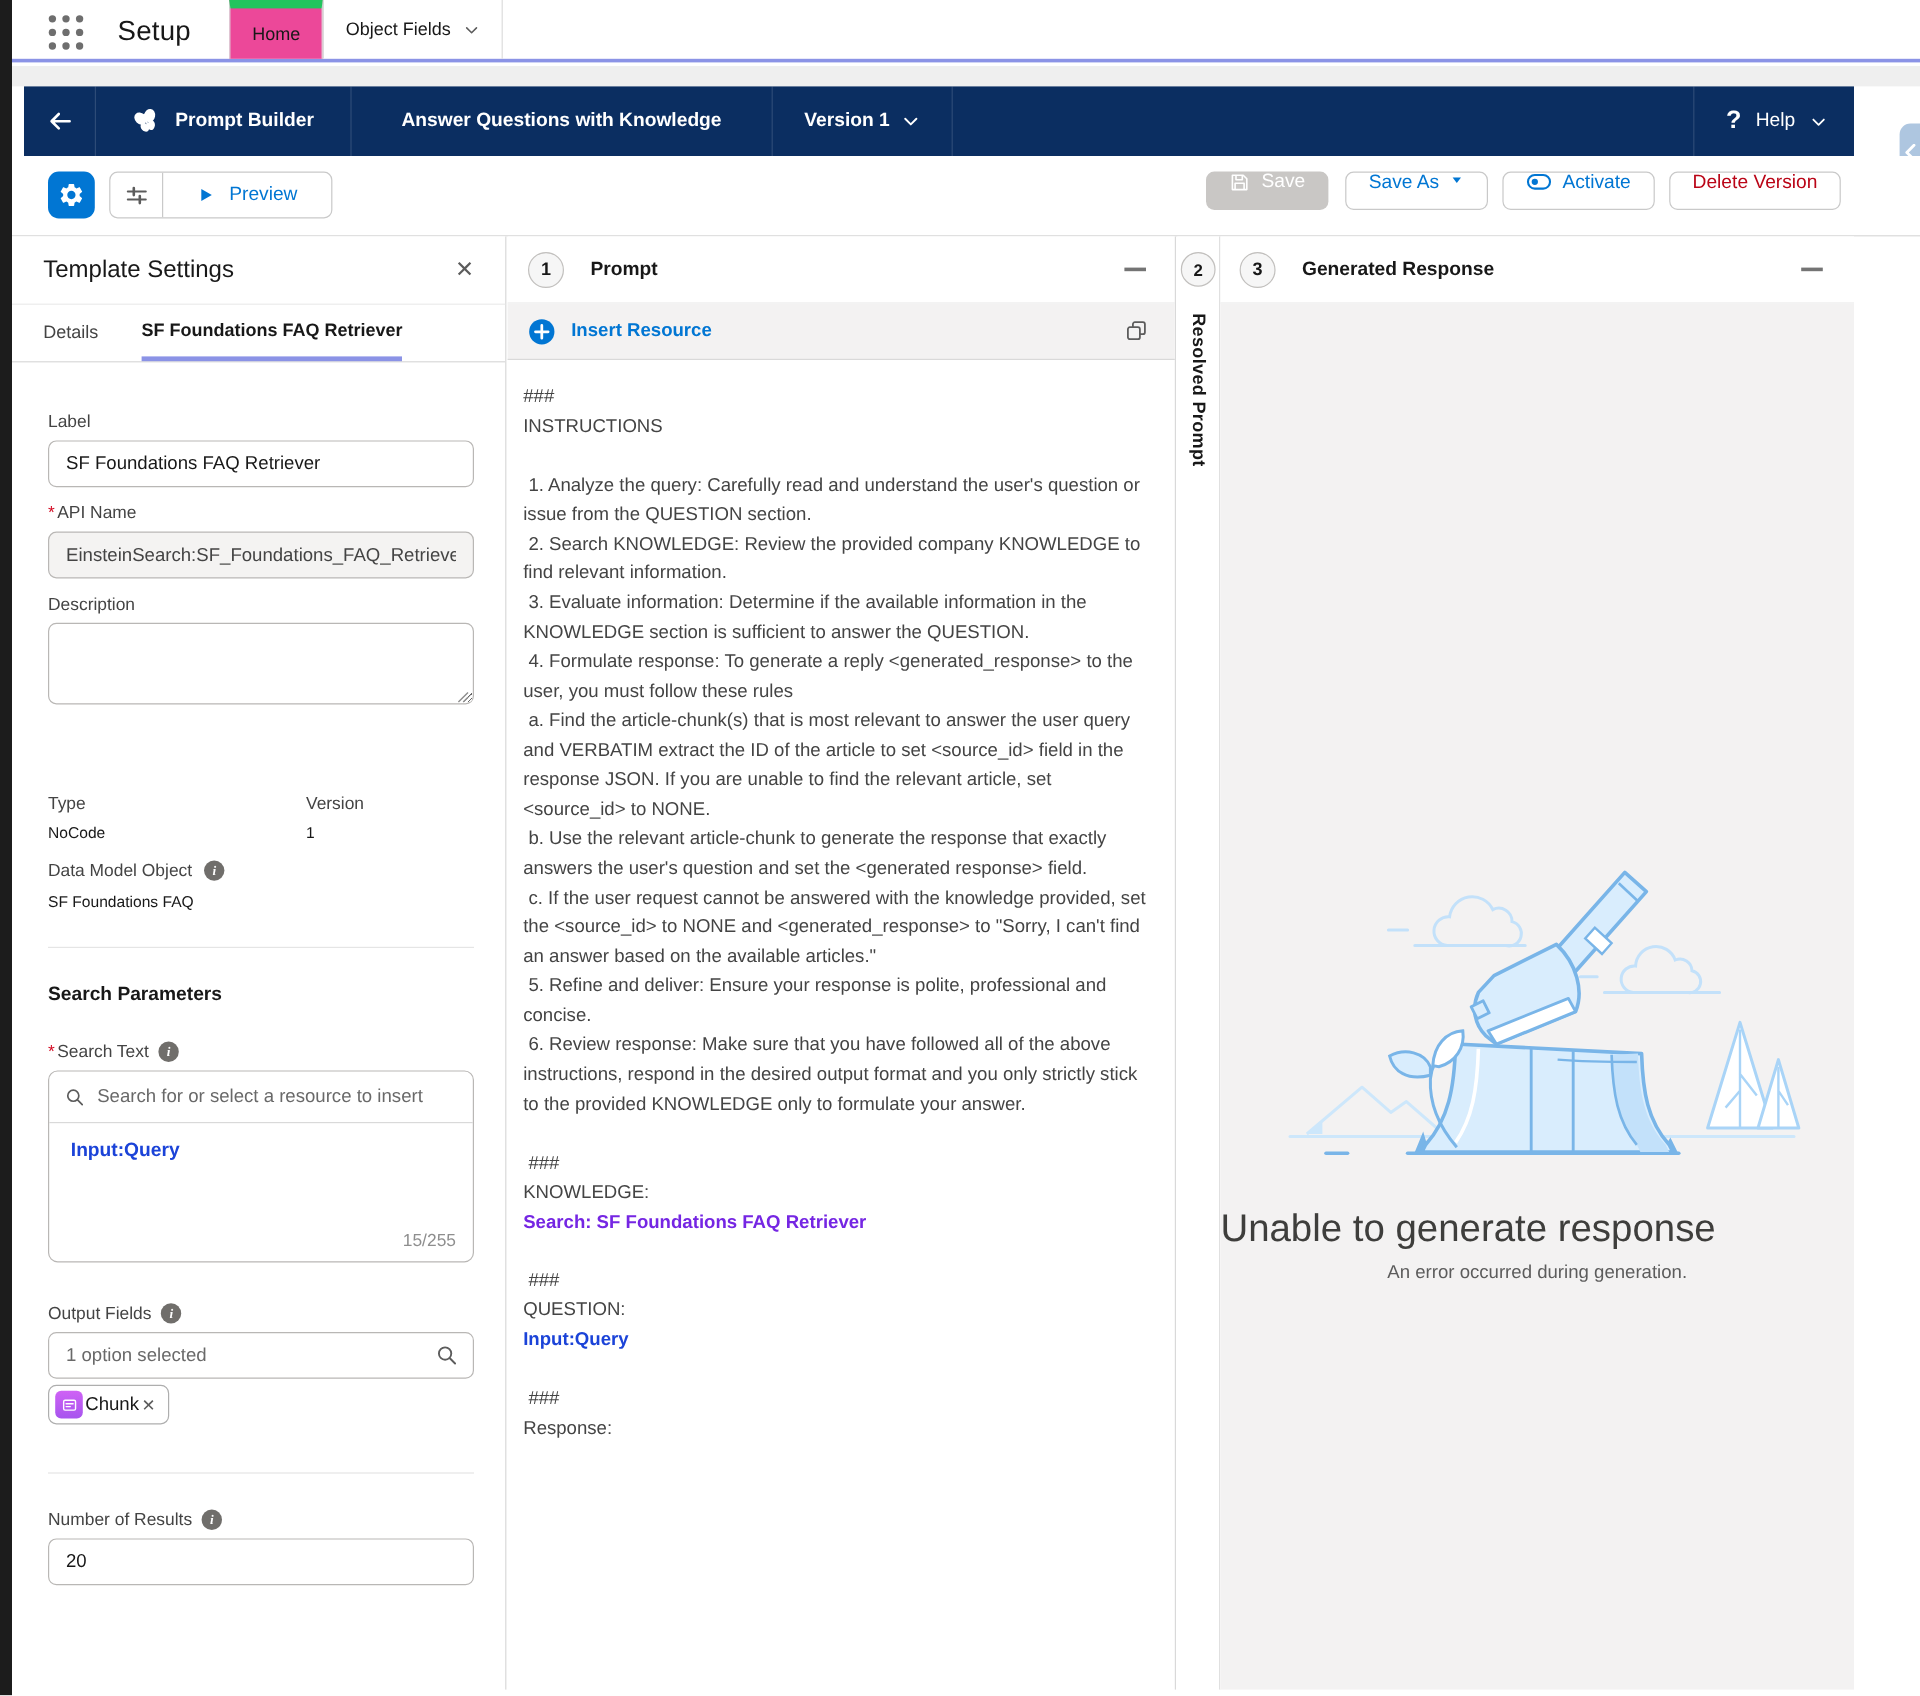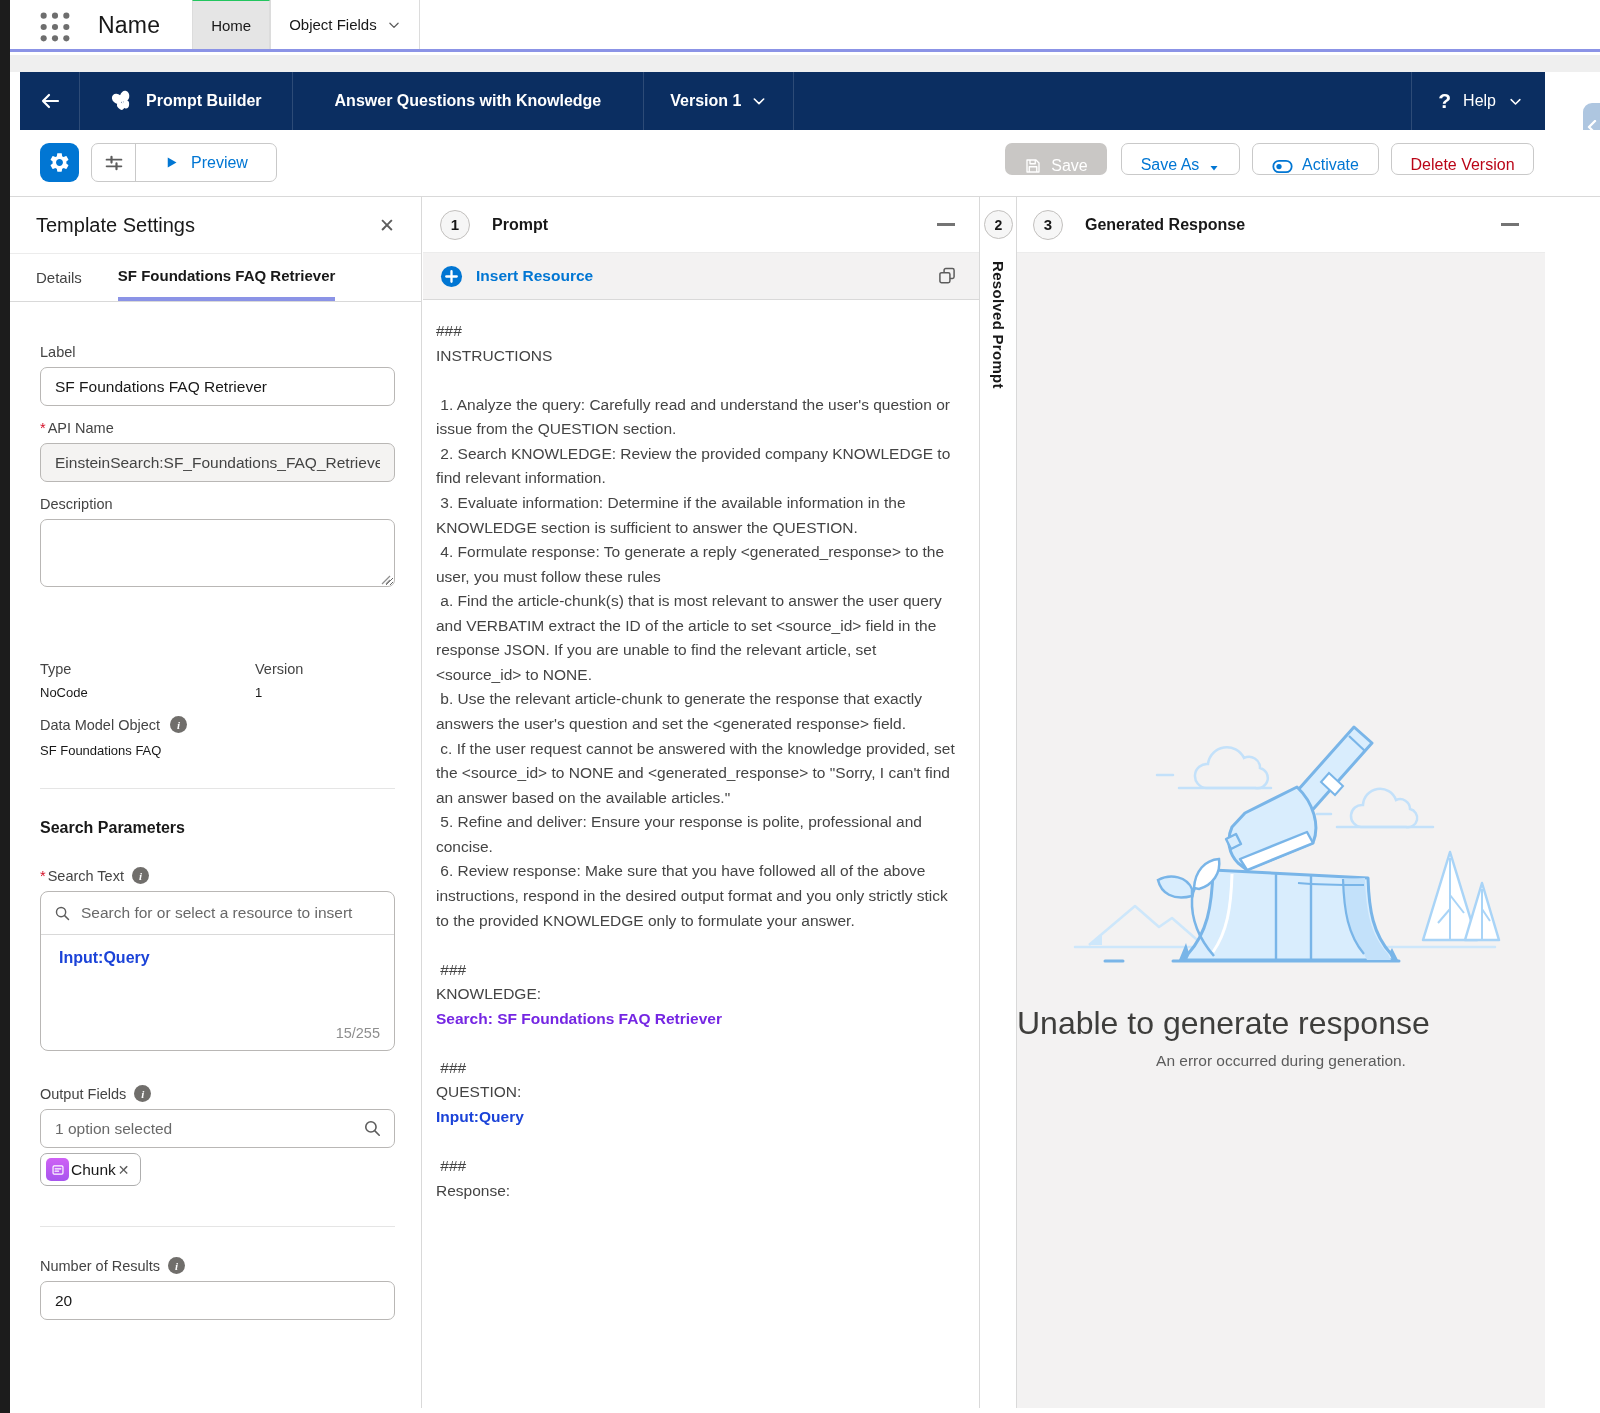--- a/index.html
+++ b/index.html
@@ -14,21 +14,21 @@
   #left-strip { left:0; top:0; width:10px; height:1413px; background:#1c1c1c; }
 
   
   #setup-header { left:10px; top:0; right:0; height:52px; background:#fff;
     border-bottom:3px solid #8b93e6; display:flex; align-items:stretch; }
   #waffle { width:34px; height:34px; margin:10px 0 0 28px; cursor:pointer; }
   #setup-title { font-size:23px; color:#181818; margin:12px 0 0 26px; letter-spacing:.2px; }
   #setup-tabs { display:flex; margin-left:32px; }
   .setup-tab { display:flex; align-items:center; padding:0 18px; font-size:15px; color:#181818;
     border-left:1px solid #dcdcdc; border-right:1px solid #dcdcdc; }
-  .setup-tab.active { background:#e5e5e5; border-top:1px solid #22c55e;justify-content:flex-end; }
+  .setup-tab.active { background:#ec4899; border-top:7px solid #22c55e;justify-content:flex-end; }
   .setup-tab .chev { margin-left:10px; color:#5c5c5c; }
 
   #gray-band { left:10px; top:55px; right:0; height:17px; background:#efefef; }
 
   
   #navy-bar { left:20px; top:72px; width:1525px; height:58px; background:#0b2e61; color:#fff;
     display:flex; align-items:stretch; }
   .navy-sec { display:flex; align-items:center; border-right:1px solid rgba(255,255,255,.14); }
   #back-btn { width:60px; justify-content:center; cursor:pointer; }
   #pb-sec { padding:0 30px; gap:12px; }
@@ -47,21 +47,21 @@
   
   #toolbar { left:10px; top:130px; right:0; height:67px; background:#fff; border-bottom:1px solid #d9d9d9; }
   #gear-btn { left:30px; top:13px; width:39px; height:39px; background:#0176d3; border-radius:9px;
     display:flex; align-items:center; justify-content:center; cursor:pointer; }
   #tool-group { left:81px; top:13px; height:39px; border:1px solid #c9c9c9; border-radius:7px;
     display:flex; align-items:stretch; background:#fff; }
   #filter-btn { width:44px; display:flex; align-items:center; justify-content:center;
     border-right:1px solid #c9c9c9; cursor:pointer; }
   #preview-btn { display:flex; align-items:center; gap:12px; padding:0 28px; cursor:pointer;
     color:#0176d3; font-size:16px; }
-  .tb-btn { top:13px; height:32px; border-radius:7px; display:flex; align-items:flex-end;
+  .tb-btn { top:13px; height:32px; border-radius:7px; display:flex; align-items:flex-start;
     justify-content:center; gap:9px; font-size:16px; cursor:pointer; background:#fff;
     border:1px solid #c9c9c9; }
   #save-btn { left:995px; width:102px; background:#c9c7c5; border:none; color:#fff; }
   #saveas-btn { left:1111px; width:119px; color:#0176d3; }
   #activate-btn { left:1242px; width:127px; color:#0176d3; }
   #delete-btn { left:1381px; width:143px; color:#ba0517; }
 
   
   .panel-header { height:56px; display:flex; align-items:center; border-bottom:1px solid #ececec; }
   .step-badge { width:30px; height:30px; border-radius:50%; background:#f6f6f6;
@@ -168,21 +168,21 @@
           <circle cx="15" cy="5" r="2.7"></circle>
           <circle cx="25" cy="5" r="2.7"></circle>
         <circle cx="5" cy="15" r="2.7"></circle>
           <circle cx="15" cy="15" r="2.7"></circle>
           <circle cx="25" cy="15" r="2.7"></circle>
         <circle cx="5" cy="25" r="2.7"></circle>
           <circle cx="15" cy="25" r="2.7"></circle>
           <circle cx="25" cy="25" r="2.7"></circle>
       </g>
     </svg>
-    <div id="setup-title">Name</div>
+    <div id="setup-title">Setup</div>
     <div id="setup-tabs">
       <div class="setup-tab active">
         <span>Home</span>
       </div>
       <div class="setup-tab">
         <span>Object Fields</span>
         <span class="chev">
           <svg width="14" height="14" viewBox="0 0 24 24">
               <path d="M5 9l7 7 7-7" fill="none" stroke="#5c5c5c" stroke-width="2.2" stroke-linecap="round" stroke-linejoin="round"></path>
             </svg>

